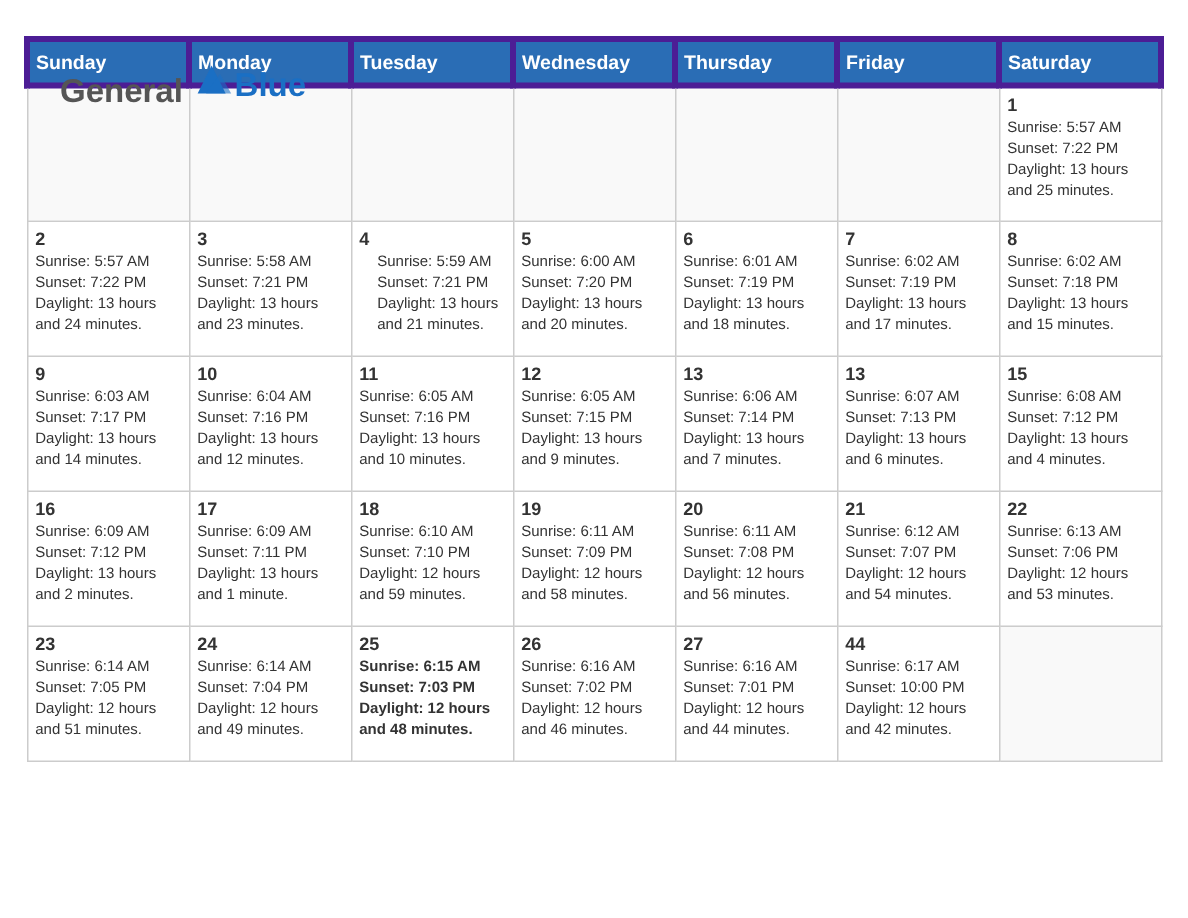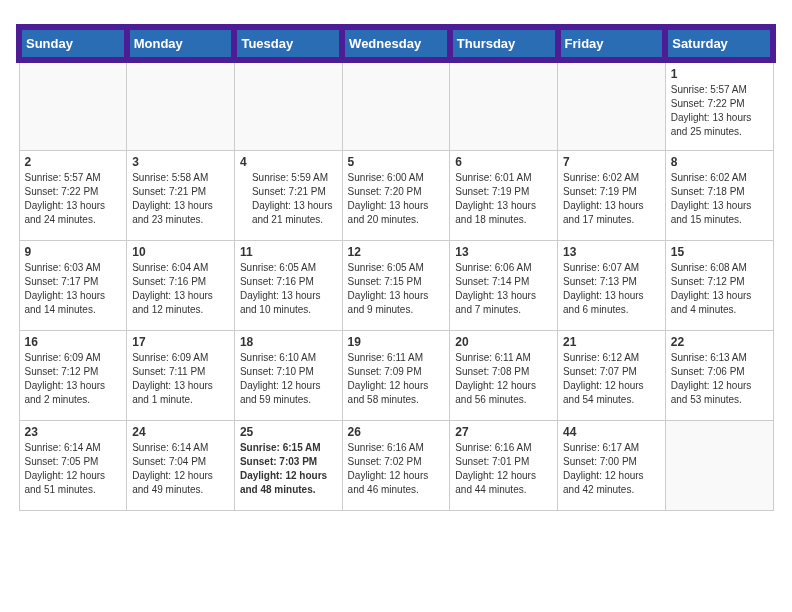--- a/index.html
+++ b/index.html
@@ -51,21 +51,21 @@
       border-collapse: collapse;
       table-layout: fixed;
     }
     thead tr th {
       background-color: #2a6db5;
       color: #fff;
       font-size: 13px;
       font-weight: bold;
       padding: 6px 4px;
       text-align: left;
-      border: 6px solid #4c1d95;
+      border: 4px solid #4c1d95;
       margin-top: 28px;
     }
     tbody tr td {
       border: 1px solid #ccc;
       vertical-align: top;
       padding: 4px 5px;
       font-size: 10.5px;
       color: #333;
       height: 90px;
       background: #fff;
@@ -83,20 +83,34 @@
       font-size: 10px;
       line-height: 1.4;
       color: #333;
     }
   </style>
 </head>
 <body>
 
 <div style="position:relative;">
 
+  <div class="logo-area">
+    <div class="logo-box">
+      <div>
+        <span class="logo-text logo-general">General</span>
+        <svg class="logo-icon" viewBox="0 0 30 30" xmlns="http://www.w3.org/2000/svg">
+          <polygon points="4,24 14,4 24,24" fill="#1a6fc4"></polygon>
+          <polygon points="10,24 20,10 28,24" fill="#1a6fc4" opacity="0.6"></polygon>
+        </svg>
+      </div>
+      <div>
+        <span class="logo-text logo-blue">Blue</span>
+      </div>
+    </div>
+  </div>
 
   <div class="header">
     <div class="title"></div>
     <div class="subtitle"></div>
   </div>
 
   <div class="calendar-wrapper">
     <table>
       <thead>
         <tr>
@@ -283,21 +297,21 @@
             </td>
             <td>
               <span class="day-number">27</span>
               <div class="day-info" style="white-space: pre-line;">Sunrise: 6:16 AM
 Sunset: 7:01 PM
 Daylight: 12 hours and 44 minutes.</div>
             </td>
             <td>
               <span class="day-number">44</span>
               <div class="day-info" style="white-space: pre-line;">Sunrise: 6:17 AM
-Sunset: 7:00 PM
+Sunset: 10:00 PM
 Daylight: 12 hours and 42 minutes.</div>
             </td>
             <td class="empty"></td>
           </tr>
         </tbody>
     </table>
   </div>
 </div>
 
 </body></html>

